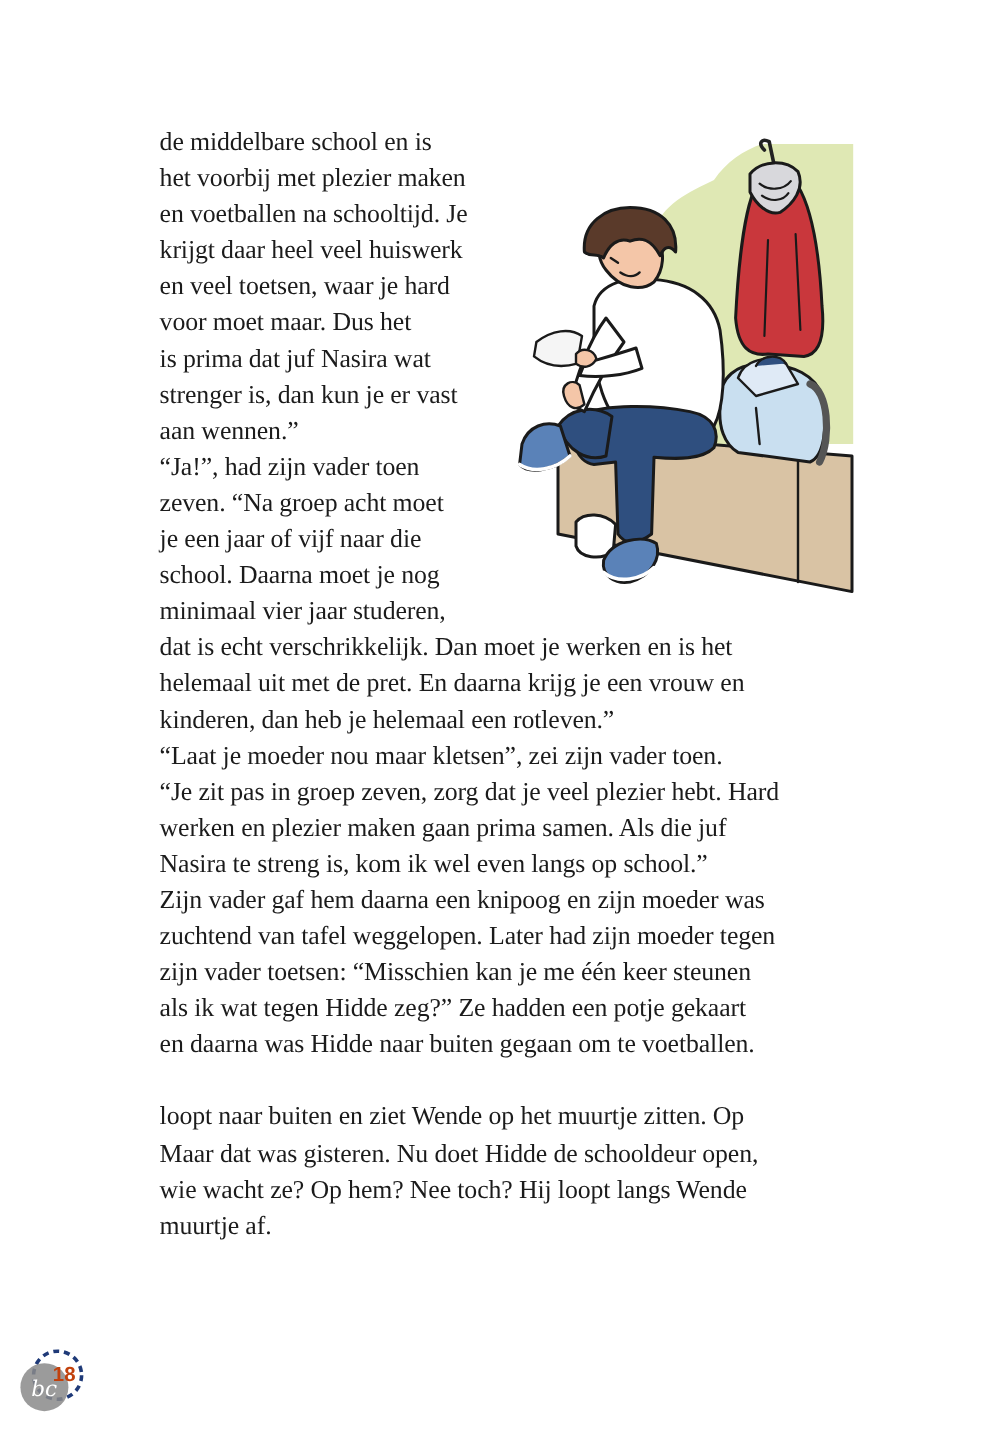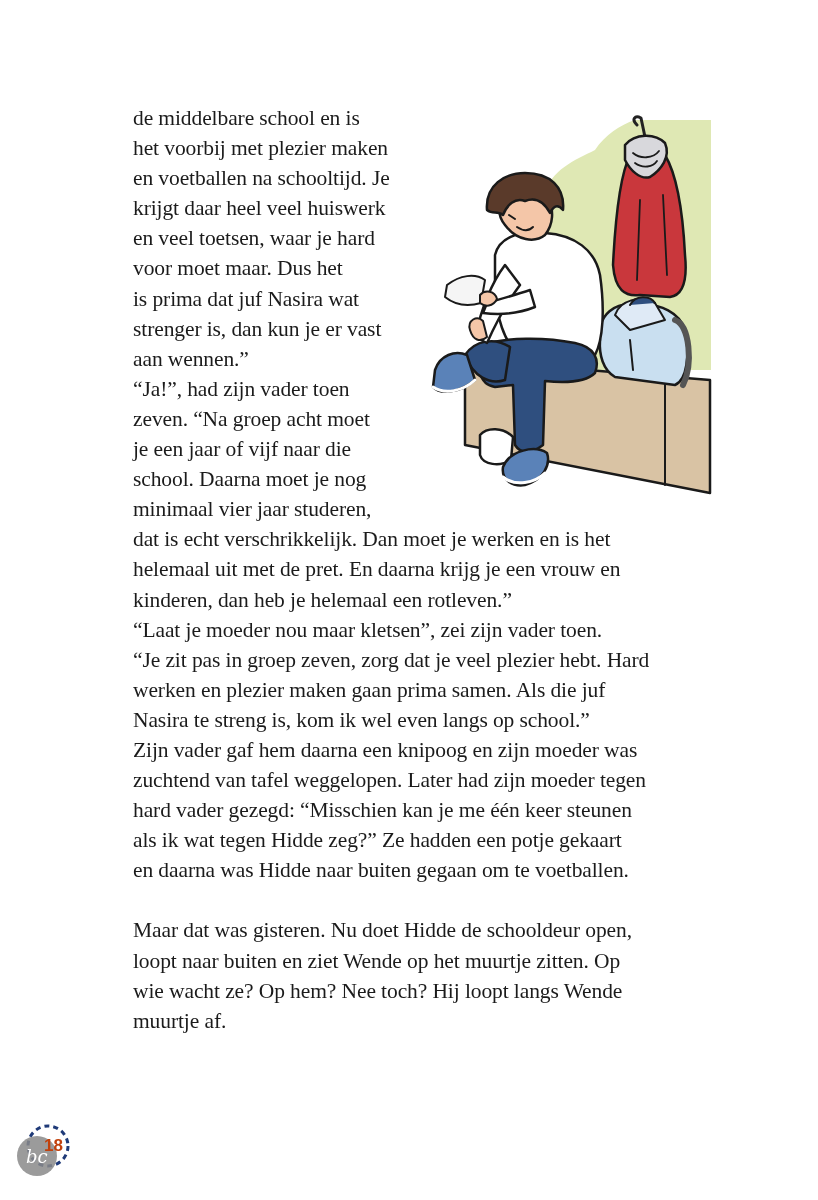--- a/index.html
+++ b/index.html
@@ -46,28 +46,28 @@
       <span class="line">minimaal vier jaar studeren,</span>
       <span class="line">dat is echt verschrikkelijk. Dan moet je werken en is het</span>
       <span class="line">helemaal uit met de pret. En daarna krijg je een vrouw en</span>
       <span class="line">kinderen, dan heb je helemaal een rotleven.”</span>
       <span class="line">“Laat je moeder nou maar kletsen”, zei zijn vader toen.</span>
       <span class="line">“Je zit pas in groep zeven, zorg dat je veel plezier hebt. Hard</span>
       <span class="line">werken en plezier maken gaan prima samen. Als die juf</span>
       <span class="line">Nasira te streng is, kom ik wel even langs op school.”</span>
       <span class="line">Zijn vader gaf hem daarna een knipoog en zijn moeder was</span>
       <span class="line">zuchtend van tafel weggelopen. Later had zijn moeder tegen</span>
-      <span class="line">hard vader gezegd: “Misschien kan je me één keer steunen</span>
+      <span class="line">zijn vader toetsen: “Misschien kan je me één keer steunen</span>
       <span class="line">als ik wat tegen Hidde zeg?” Ze hadden een potje gekaart</span>
       <span class="line">en daarna was Hidde naar buiten gegaan om te voetballen.</span>
     </div>
     <div class="gap"></div>
     <div>
+      <span class="line">loopt naar buiten en ziet Wende op het muurtje zitten. Op</span>
       <span class="line">Maar dat was gisteren. Nu doet Hidde de schooldeur open,</span>
-      <span class="line">loopt naar buiten en ziet Wende op het muurtje zitten. Op</span>
       <span class="line">wie wacht ze? Op hem? Nee toch? Hij loopt langs Wende</span>
       <span class="line">muurtje af.</span>
     </div>
   </div>
 
   <div class="illustration">
     <svg width="295" height="385" viewBox="0 0 295 385" xmlns="http://www.w3.org/2000/svg" stroke-linejoin="round" stroke-linecap="round">
 
       <path d="M95 130 C95 100 110 95 120 80 C125 55 150 45 170 35 C180 20 195 10 210 5 L286 5 L286 255 L150 255 Z" fill="#dfe8b4"></path>
 

